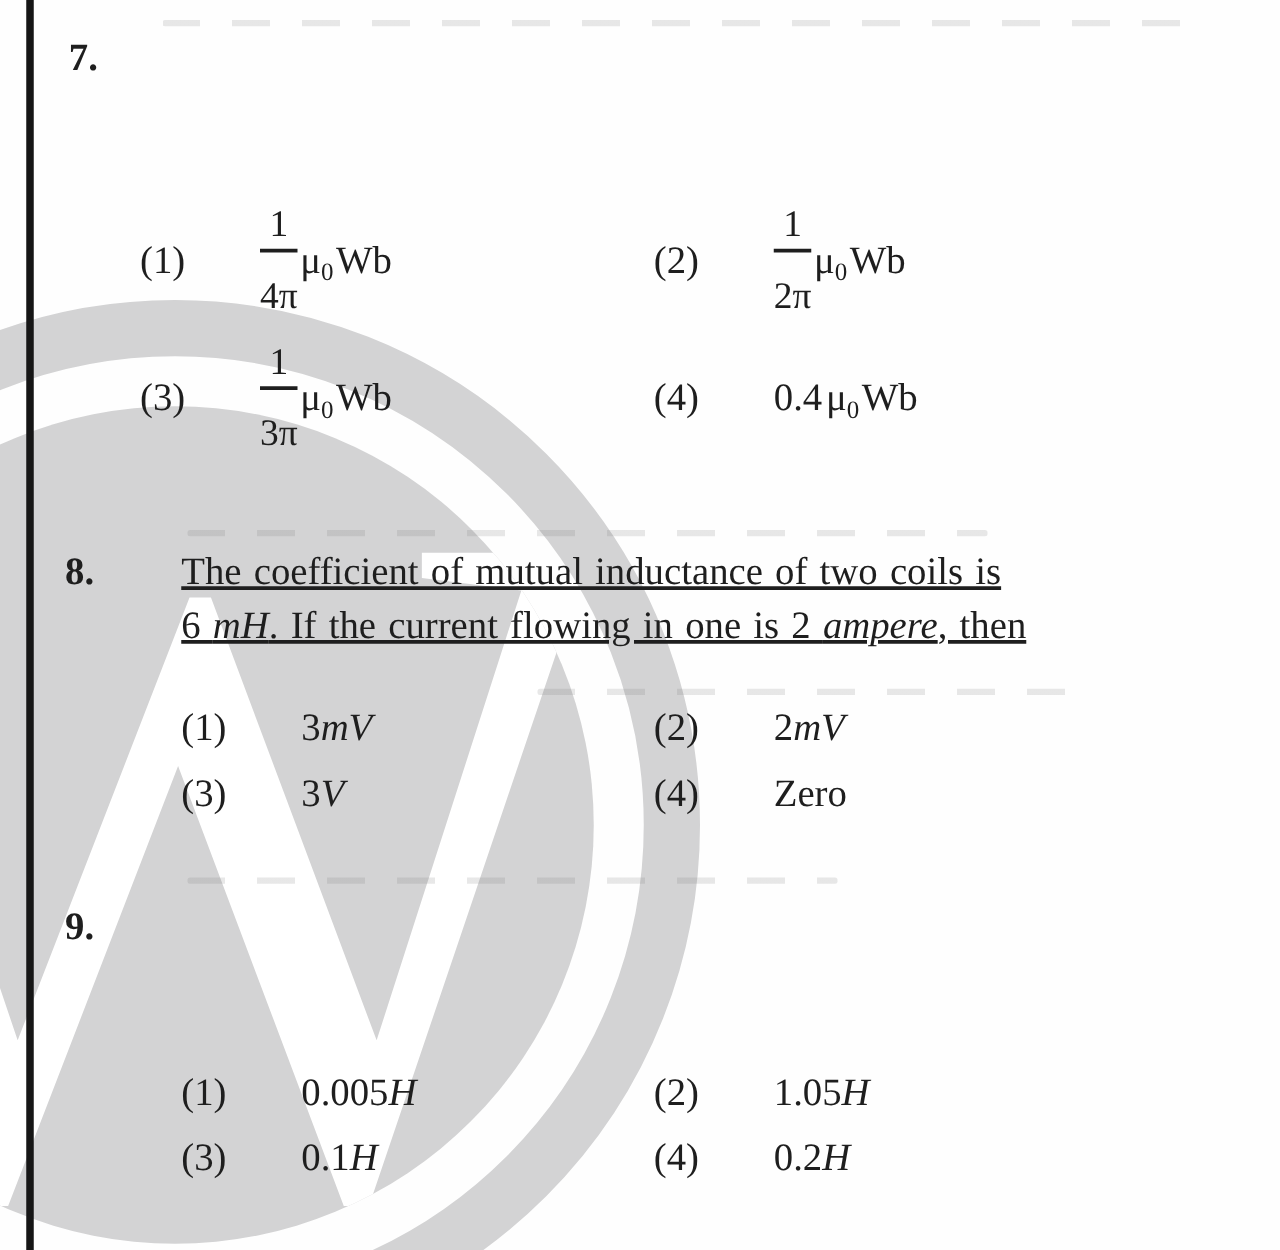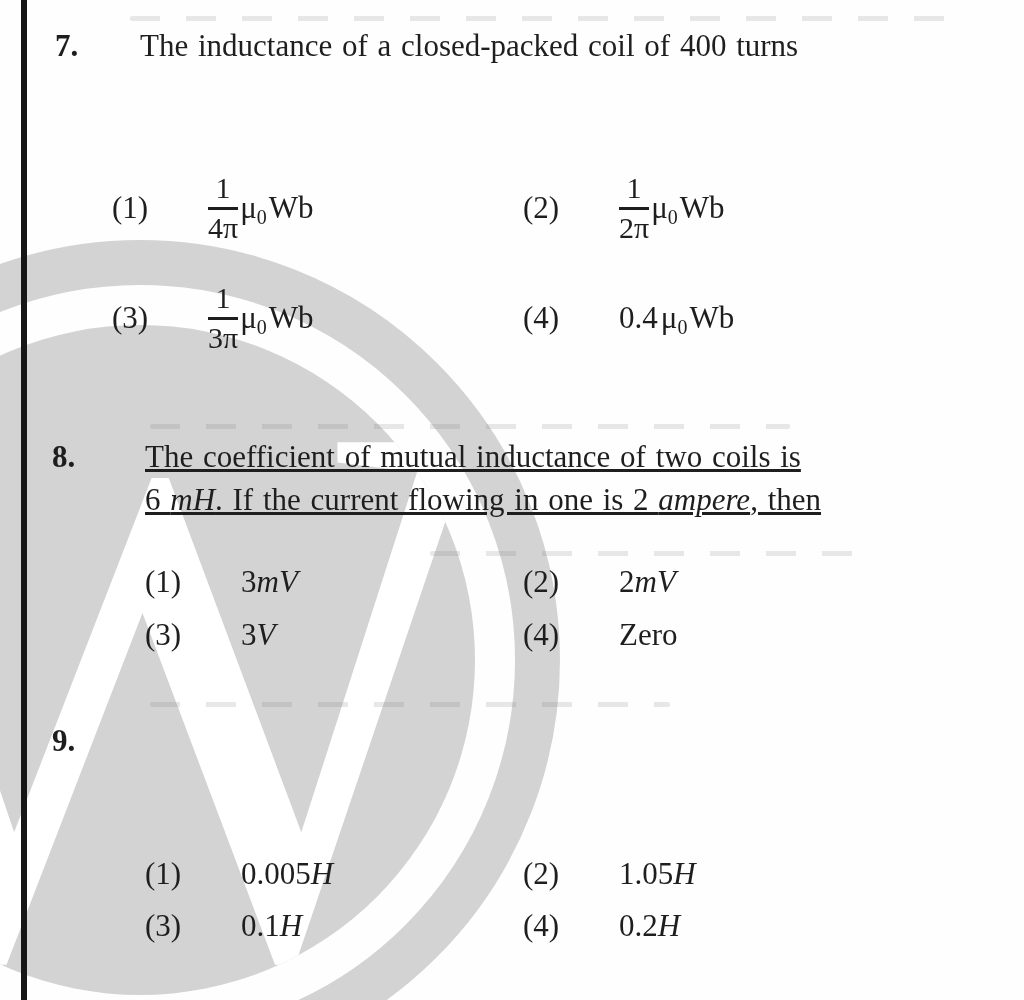--- a/index.html
+++ b/index.html
@@ -68,21 +68,21 @@
   
   .frow{height:76px;}
   .q7r1{top:170px;} .q7r2{top:280px;}
   .c1{left:112px;} .c1b{left:145px;} .c2{left:523px;}
 
   .frac{
     display:inline-flex;flex-direction:column;align-items:center;
     font-size:30px;line-height:30px;text-align:center;vertical-align:middle;
   }
   .fnum{align-self:stretch;border-bottom:3px solid currentColor;padding:0 4px 4px;}
-  .fden{padding-top:3px;}
+  .fden{padding-top:20px;}
   .mu{margin-left:2px;}
   .mu sub{font-size:20px;line-height:0;vertical-align:-6px;}
   .unit{margin-left:2px;}
   .coeff{margin-right:1px;}
 
   
   .srow{height:43px;}
   .q8r1{top:560px;} .q8r2{top:613px;}
   .q9r1{top:852px;} .q9r2{top:904px;}
 </style>
@@ -102,21 +102,20 @@
   <div class="smudge sm2"></div>
   <div class="smudge sm3"></div>
   <div class="smudge sm4"></div>
 
   <div class="vrule"></div>
 
   <div class="content">
 
     <div class="qnum qn7">7.</div>
     <div class="qtext qt7">
-      <div class="tline"><span>The inductance of a closed-packed coil of 400 turns</span></div>
     </div>
 
     <div class="opt frow q7r1 c1">
       <span class="olabel">(1)</span>
       <span class="oval">
         <span class="frac">
           <span class="fnum">1</span>
           <span class="fden">4π</span>
         </span>
         <span class="mu"><span>μ</span><sub>0</sub></span>

